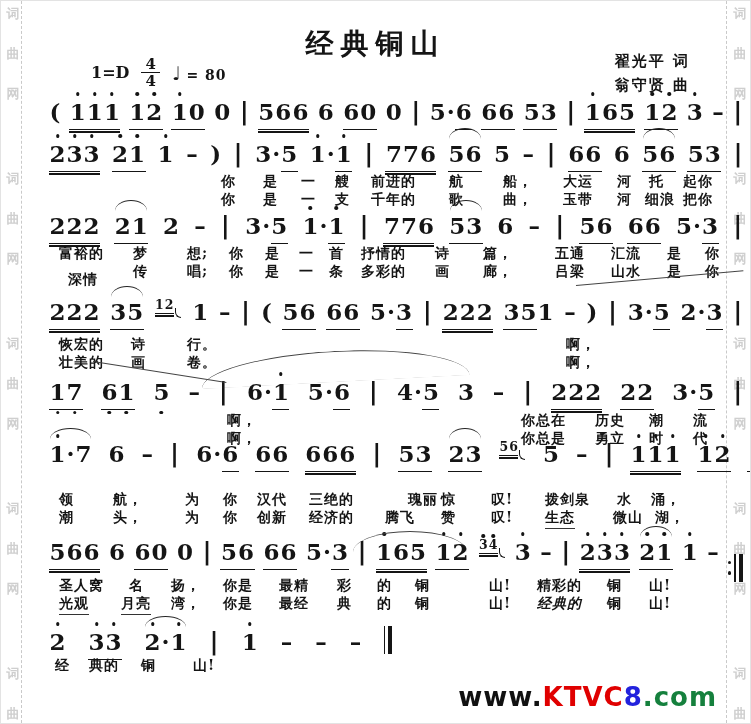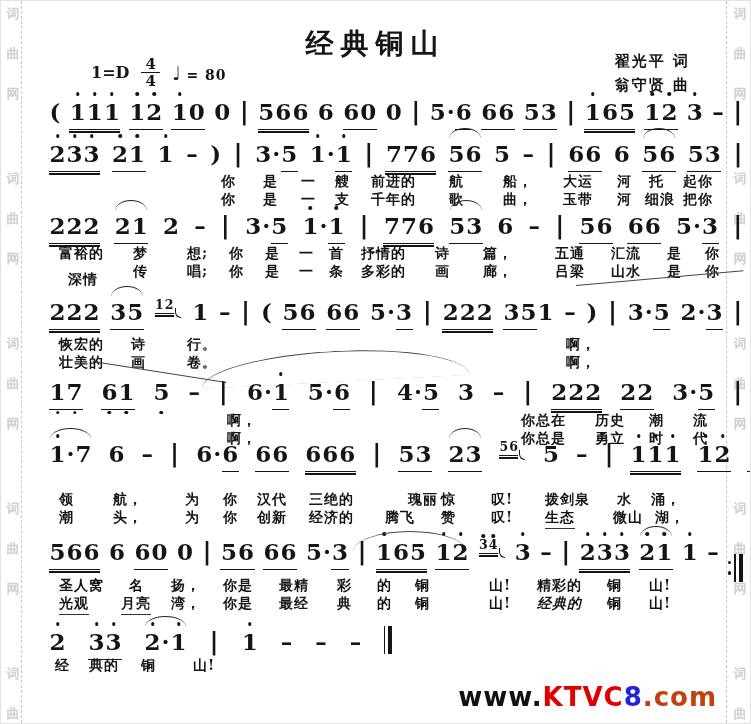--- a/index.html
+++ b/index.html
@@ -409,14 +409,14 @@
       <span class="lyw" style="left: 140px; top: 656px;">铜</span>
       <span class="lyw" style="left: 192px; top: 656px;">山!</span>
     </div>
   <div id="marks">
       <div class="pline" style="left: 575px; top: 284px; width: 168px; transform: rotate(-5deg);"></div>
       <div class="pline" style="left: 92px; top: 360px; width: 135px; transform: rotate(9deg);"></div>
       <div class="parc" style="left: 200px; top: 350px; width: 268px; height: 30px; transform: rotate(-3deg);"></div>
       <div class="parc" style="left: 352px; top: 530px; width: 114px; height: 20px;"></div>
     </div>
 
-  <a id="siteurl" href="#"><span style="color: rgb(17, 17, 17);">www.</span><span style="color: rgb(224, 0, 0);">KTVC</span><span style="color: rgb(34, 34, 221);">8</span><span style="color: #c2410c;">.com</span></a>
+  <a id="siteurl" href="#"><span style="color: rgb(17, 17, 17);">www.</span><span style="color: rgb(224, 0, 0);">KTVC</span><span style="color: rgb(34, 34, 221);">8</span><span style="color: #15803d;">.com</span></a>
 </div>
 
 </body></html>

